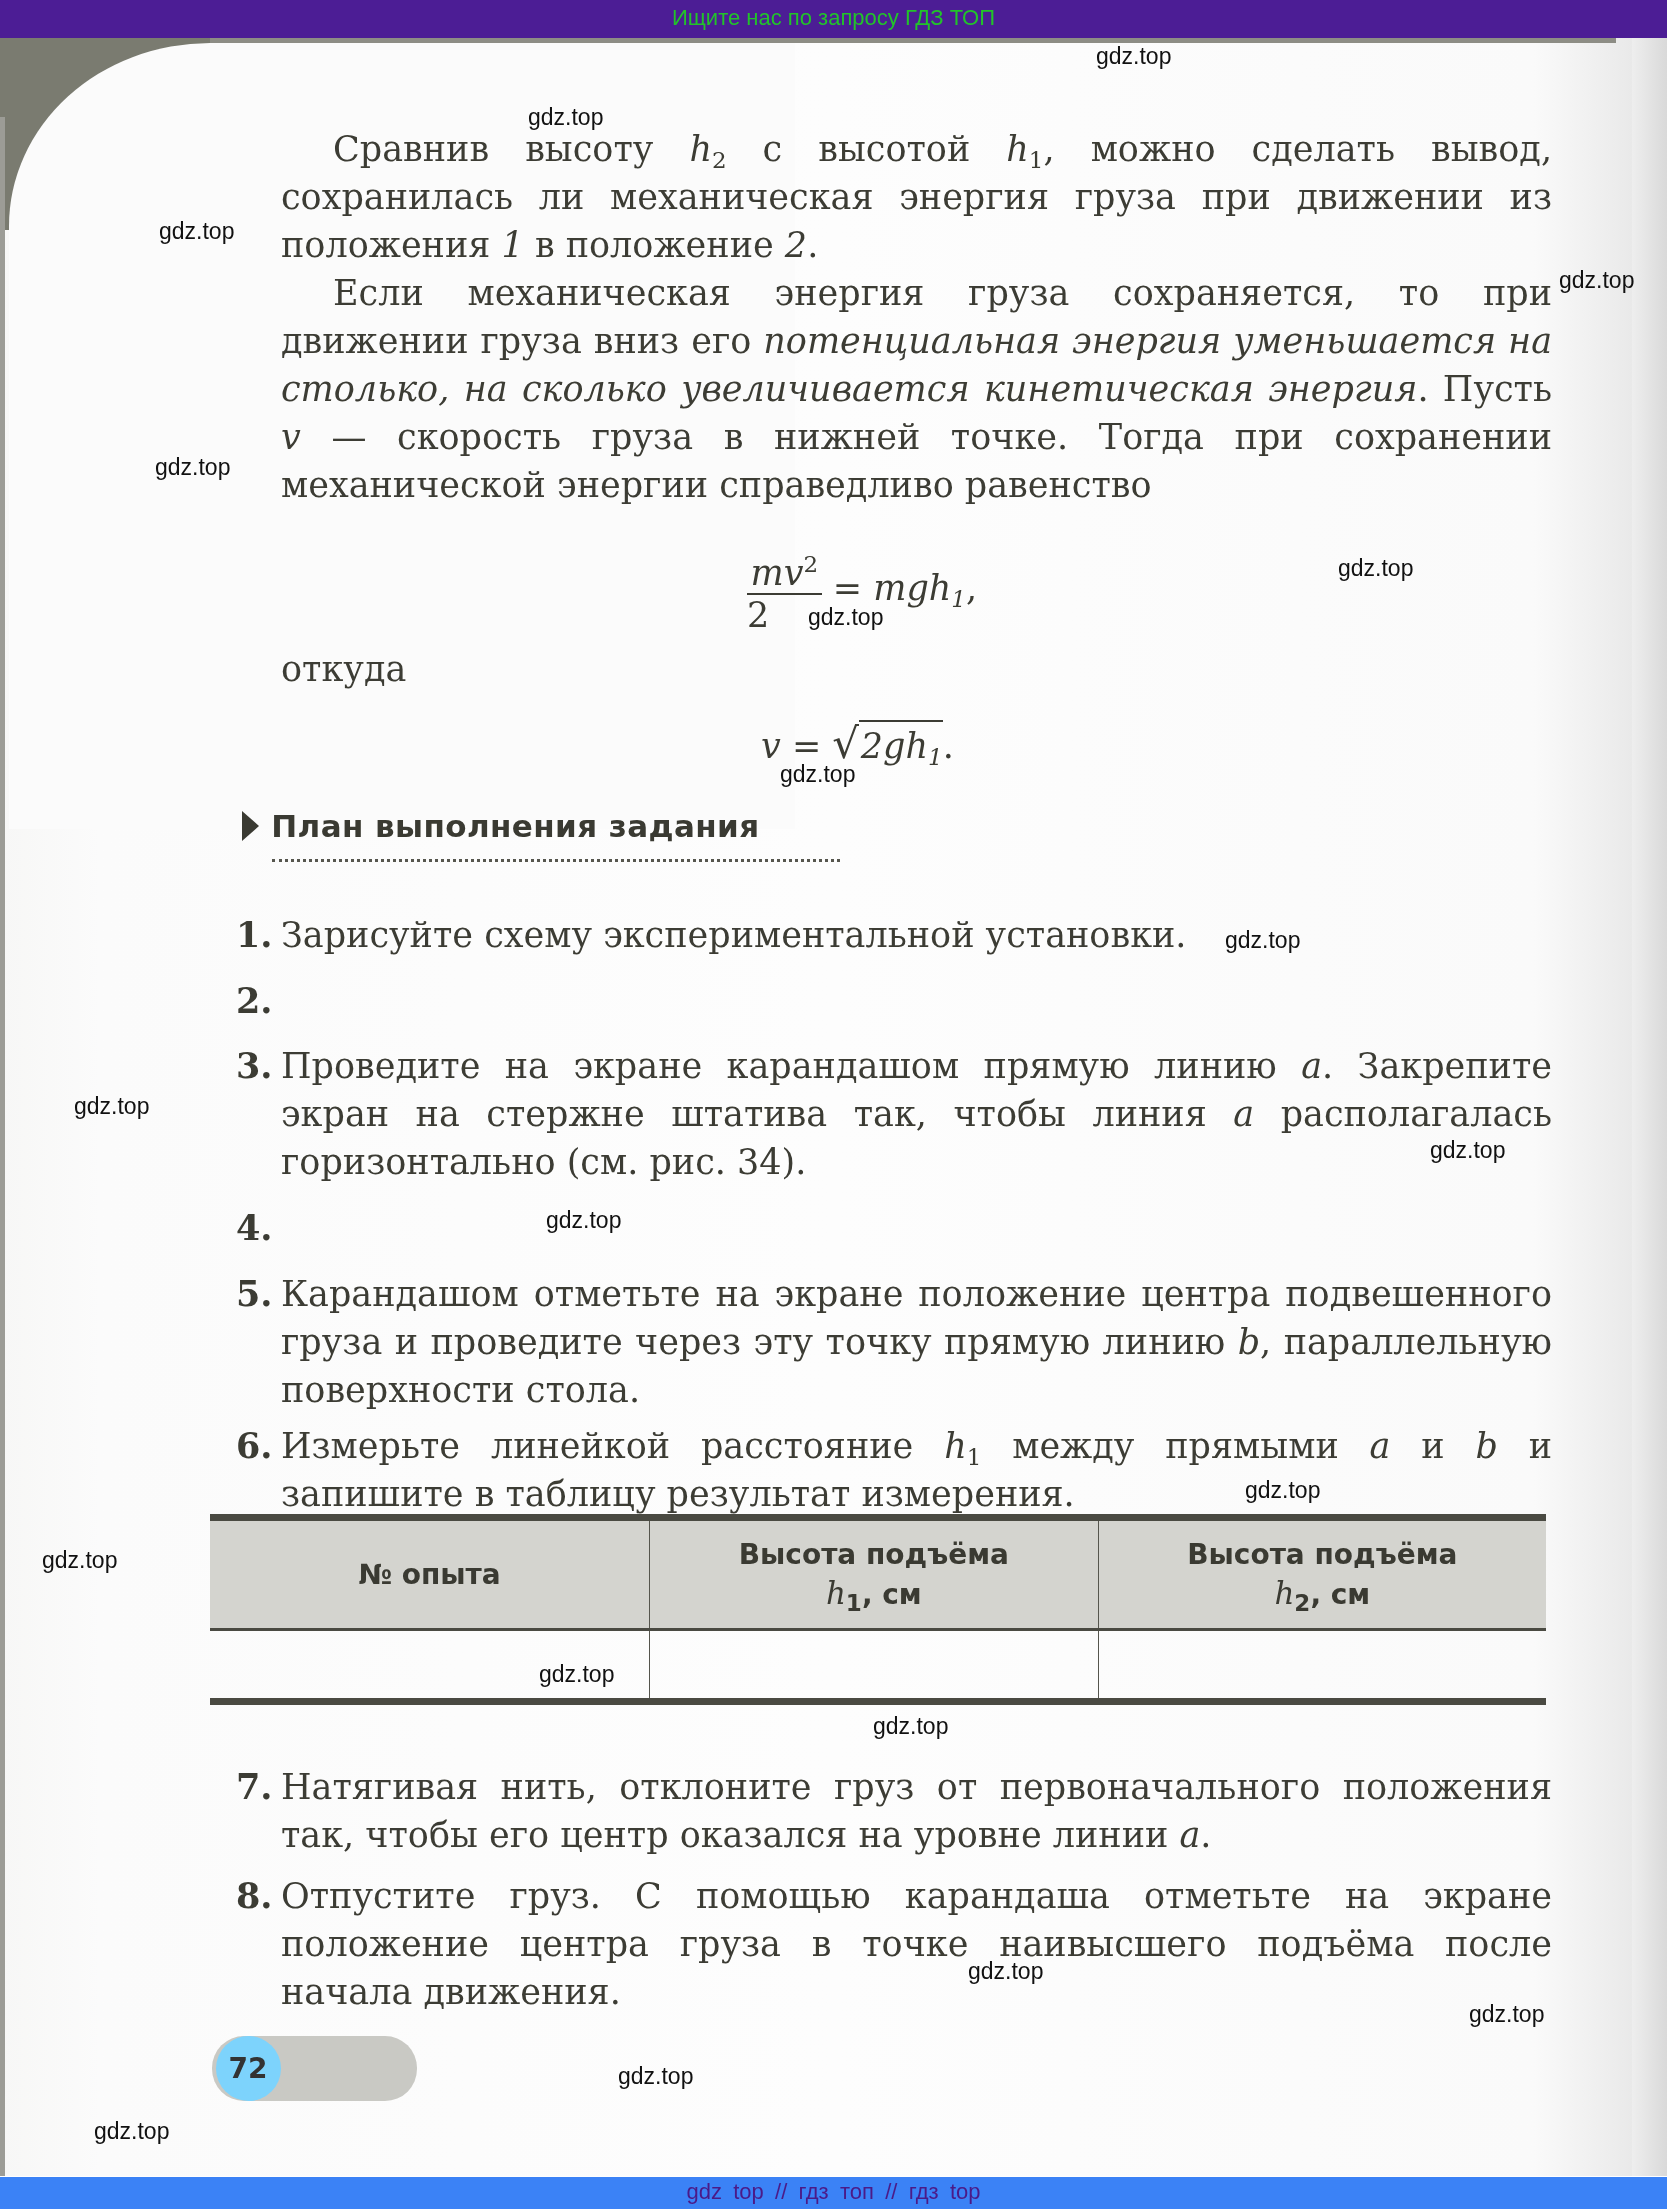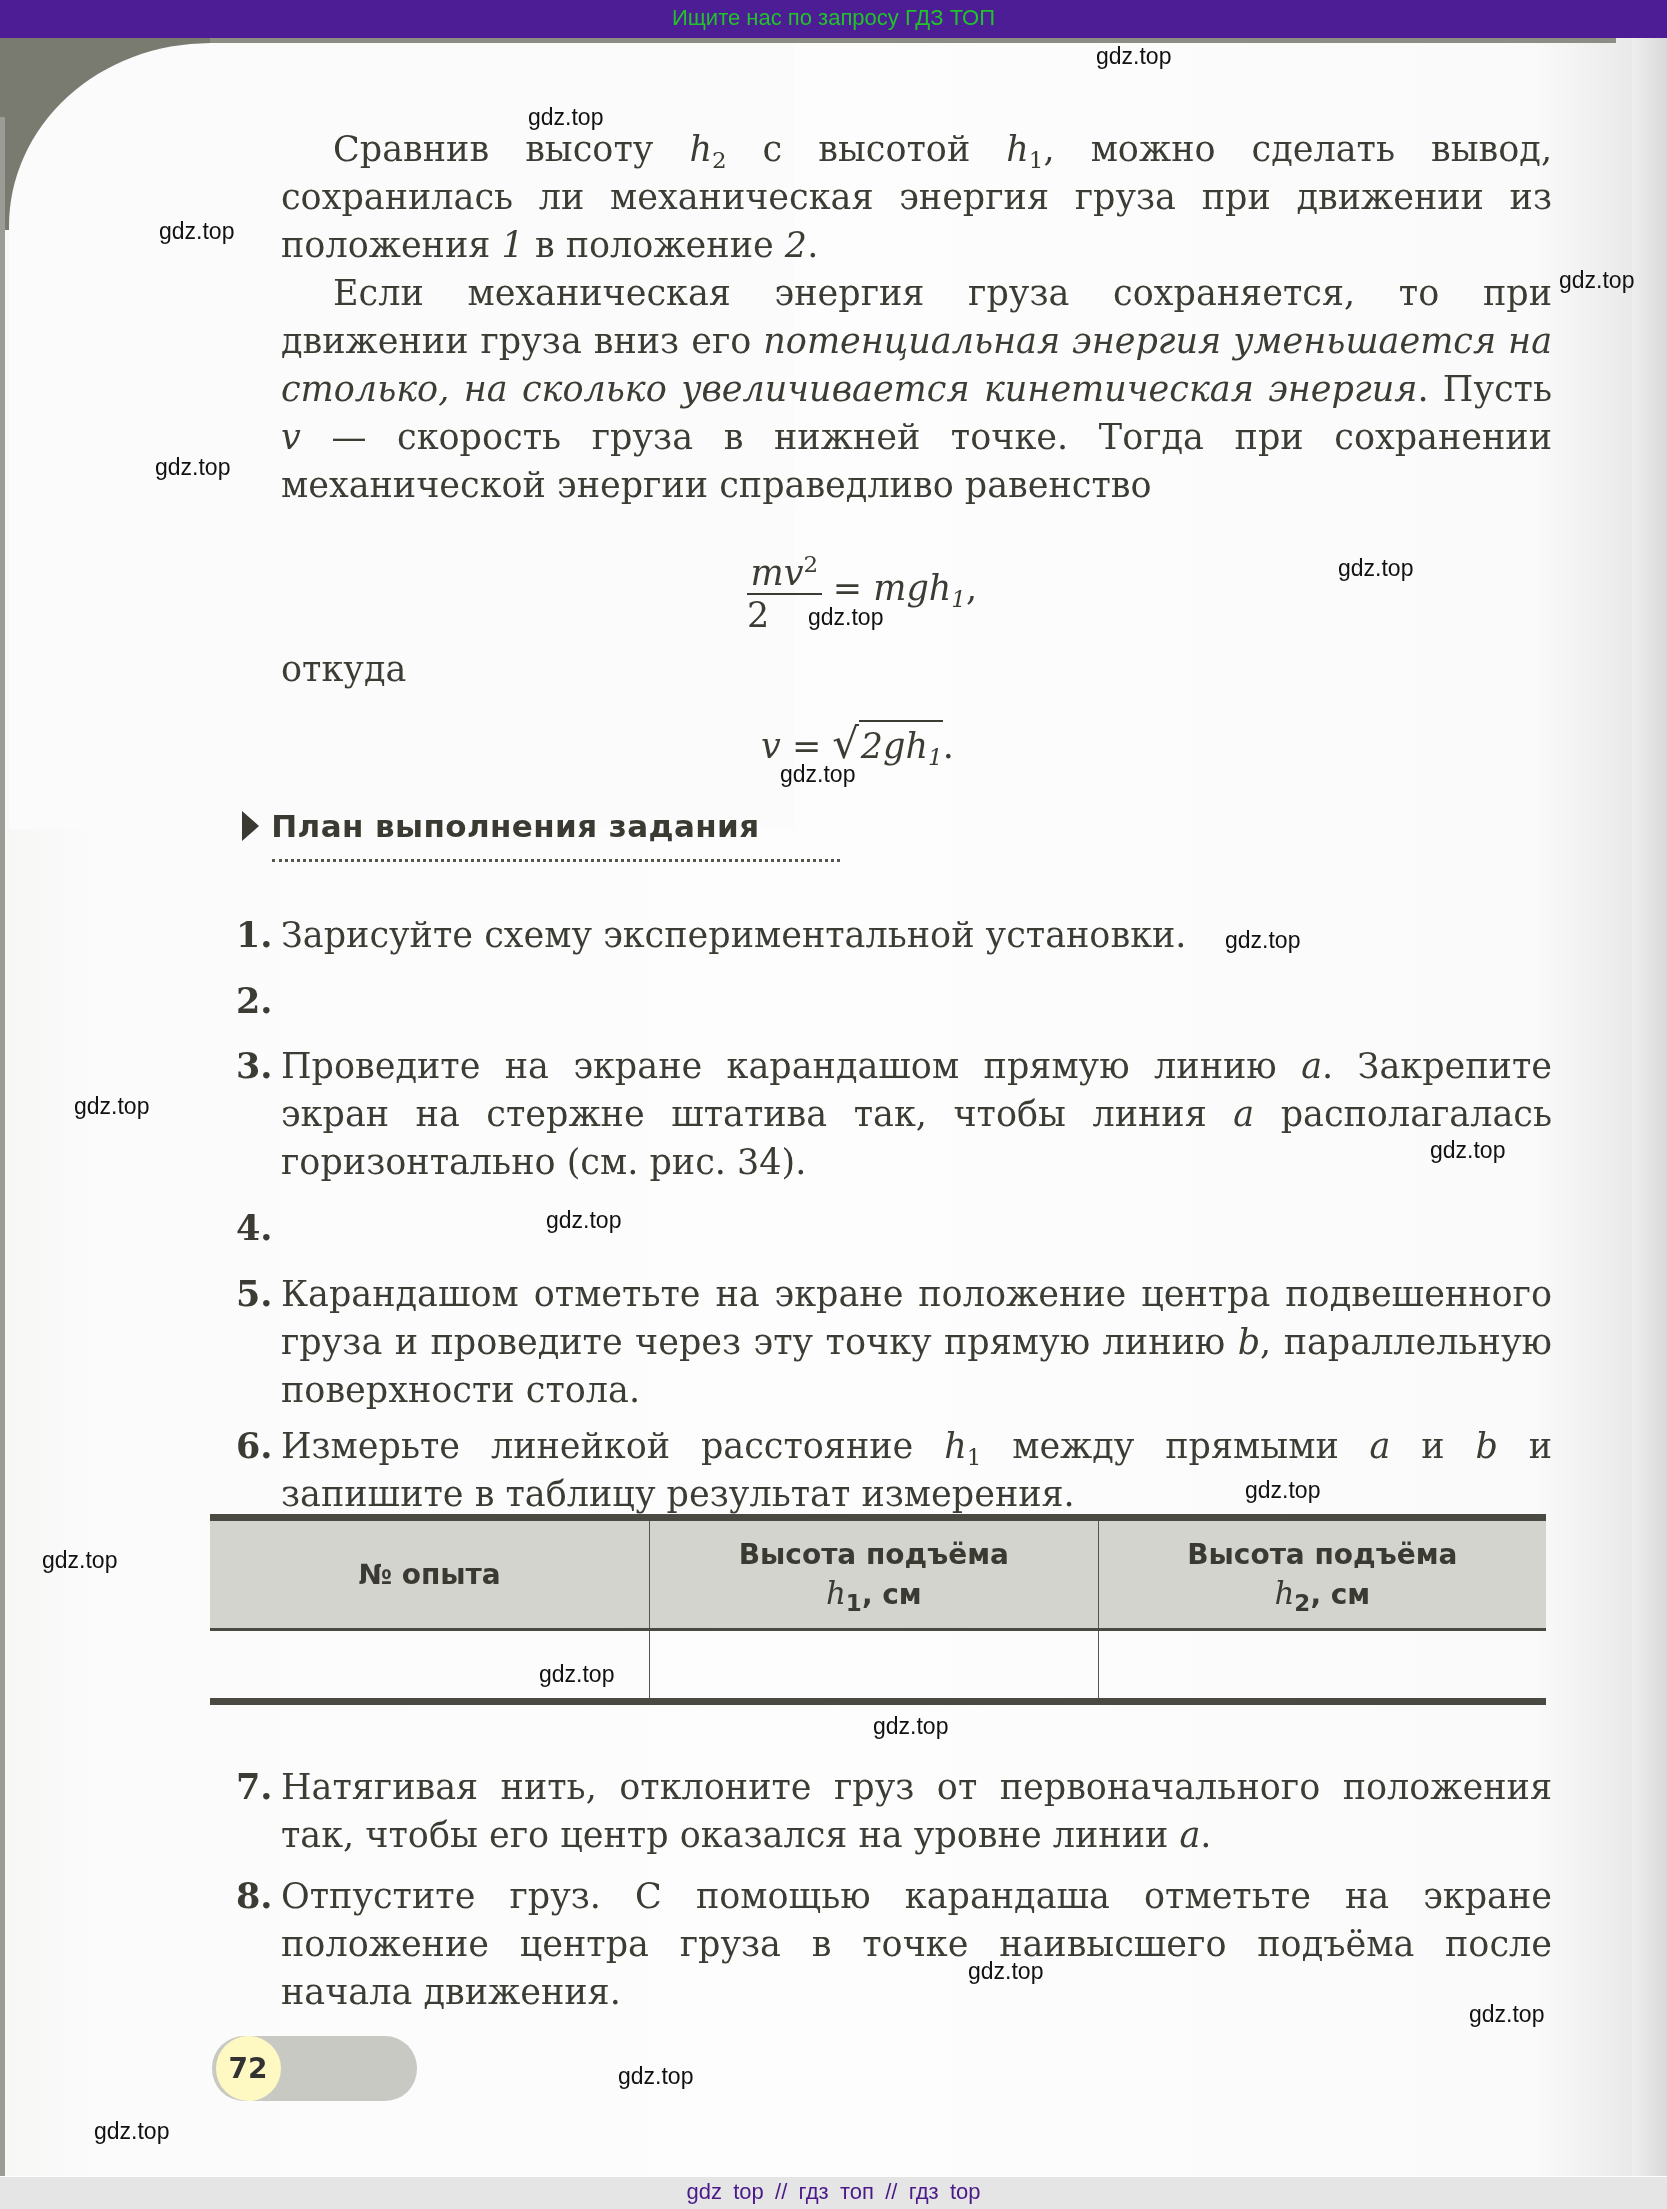--- a/index.html
+++ b/index.html
@@ -102,29 +102,29 @@
   td {
     height: 65px; border-bottom: 7px solid #4a4a42; border-left: 1.7px solid #55554d;
   }
   td:first-child { border-left: none; }
   .page-badge {
     position: absolute; left: 212px; top: 1998px; width: 205px; height: 65px;
     border-radius: 32px; background: #c9c9c4;
   }
   .page-badge .circle {
     position: absolute; left: 3.5px; top: 0; width: 65px; height: 65px; border-radius: 50%;
-    background: #fef9c3; text-align: center; line-height: 65px;
+    background: #7dd3fc; text-align: center; line-height: 65px;
     font-family: "DejaVu Sans", sans-serif; font-weight: bold; font-size: 28px; color: #333;
   }
   .wm {
     position: absolute; font-family: "Liberation Sans", sans-serif; font-size: 23px; color: #111;
   }
   .bottom-banner {
     position: absolute; left: 0; top: 2177px; width: 1667px; height: 33px;
-    background: #e5e5e5; text-align: center;
+    background: #3b82f6; text-align: center;
   }
   .bottom-banner span {
     display: inline-block; margin-top: 1.7px;
     font-family: "Liberation Sans", sans-serif; font-size: 22px; color: #4b1a88;
     word-spacing: 5.2px;
   }
 </style>
 </head>
 <body>
 

